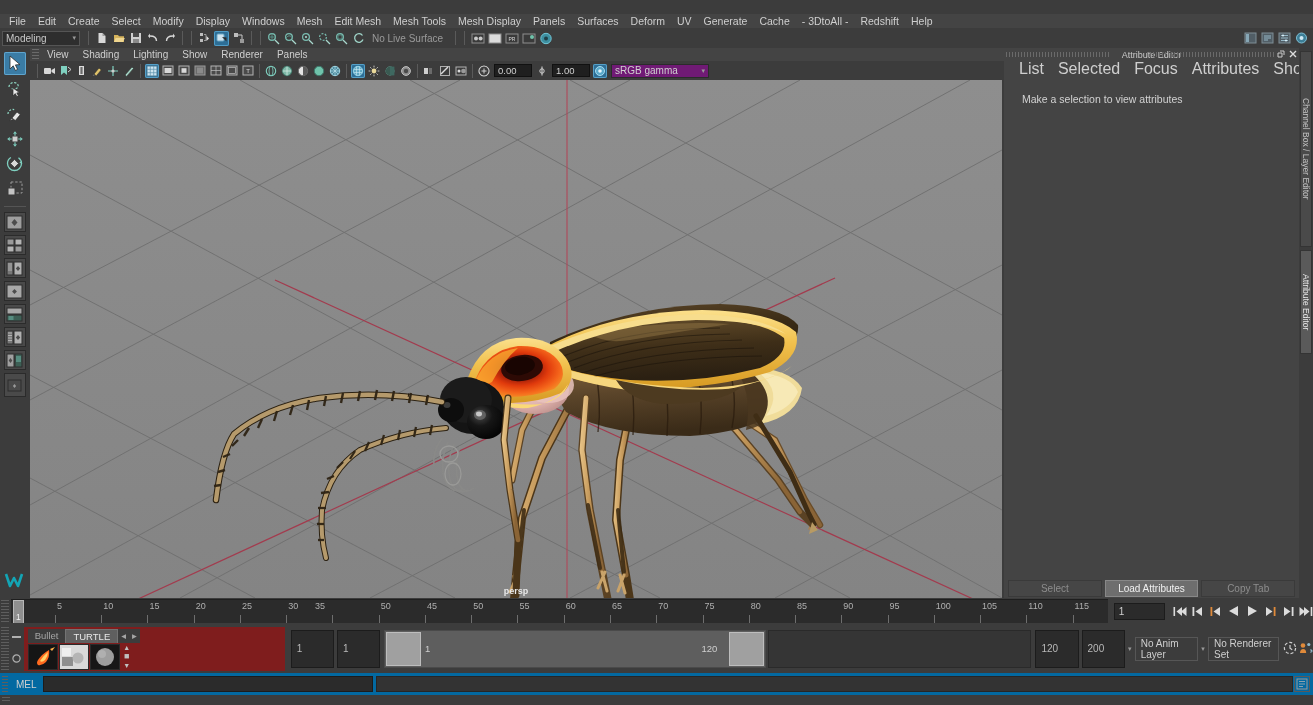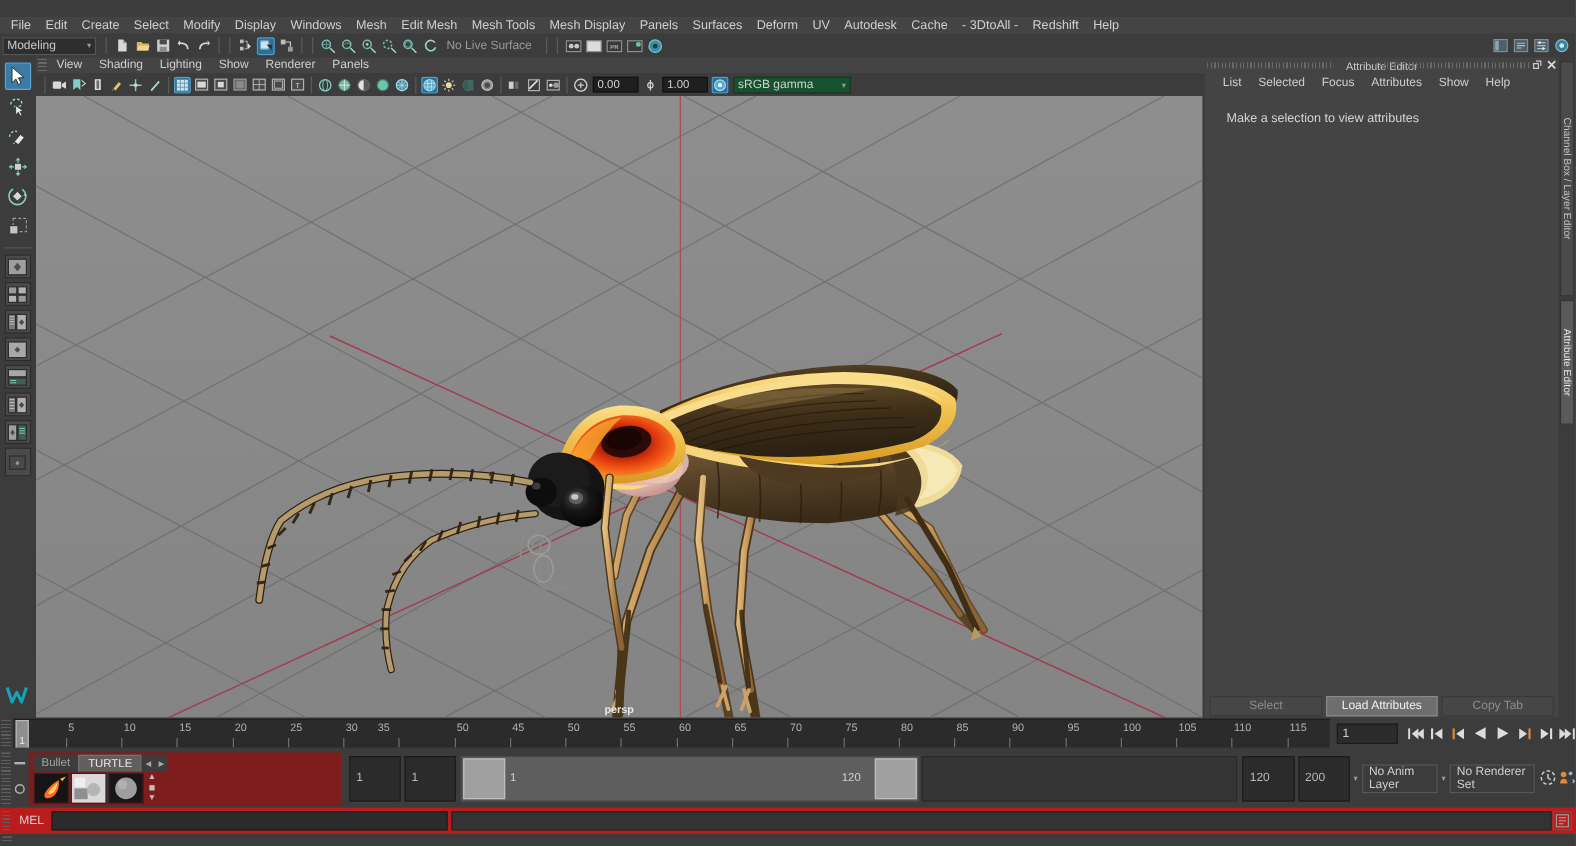--- a/index.html
+++ b/index.html
@@ -97,21 +97,21 @@
   .vp-toolbar {
     height: 19px; background: #3c3c3c; display: flex; align-items: center; padding-left: 4px;
   }
   .vbtn { width: 14px; height: 14px; margin: 0 1px; display:flex; align-items:center; justify-content:center; border-radius:2px; }
   .vbtn.on { background: #2d6e96; box-shadow: inset 0 0 0 1px #55a0c8; }
   .numfld {
     width: 38px; height: 13px; background: #1f1f1f; border: 1px solid #111;
     font-size: 9.5px; color: #d0d0d0; display:flex; align-items:center; padding-left:3px; margin: 0 2px;
   }
   .gammasel {
-    width: 98px; height: 14px; background: #14532d; border: 1px solid #2b2b2b;
+    width: 98px; height: 14px; background: #701a75; border: 1px solid #2b2b2b;
     display: flex; align-items: center; justify-content: space-between; padding: 0 3px;
     font-size: 10px; color: #d0d0d0; margin-left: 3px;
   }
   .viewport {
     position: relative; width: 972px; height: 518px; overflow: hidden;
     background: #8a8a8a;
   }
   .persp-label {
     position: absolute; bottom: 2px; left: 50%; transform: translateX(-50%);
     font-size: 9px; color: #e8e8e8; font-weight: bold;
@@ -130,21 +130,21 @@
     position: absolute; left: 2px; top: 4px; width: 105px; height: 5px;
     background: repeating-linear-gradient(to right, #6a6a6a 0 1px, transparent 1px 3px);
   }
   .ae-title .dots2 {
     position: absolute; right: 24px; top: 4px; width: 128px; height: 5px;
     background: repeating-linear-gradient(to right, #6a6a6a 0 1px, transparent 1px 3px);
   }
   .ae-title .lbl { font-size: 9px; color: #cacaca; }
   .ae-title .tbtns { position: absolute; right: 2px; display: flex; gap: 4px; font-size: 9px; color: #ccc; }
   .ae-menubar { height: 16px; display: flex; align-items: center; padding-left: 8px; background: #444; }
-  .ae-menubar .mi { font-size: 10px; color: #cfcfcf; padding: 0 7px; }
+  .ae-menubar .mi { font-size: 16px; color: #cfcfcf; padding: 0 7px; }
   .ae-body { height: 505px; background: #444; padding: 16px 0 0 18px; }
   .ae-msg { font-size: 10.5px; color: #d2d2d2; }
   .ae-buttons {
     position: absolute; bottom: 0; left: 0; width: 295px; height: 20px;
     display: flex; align-items: center; padding: 0 4px; gap: 3px;
   }
   .ae-btn {
     flex: 1; height: 17px; display: flex; align-items: center; justify-content: center;
     font-size: 10px; color: #8d8d8d; background: #464646; border: 1px solid #3a3a3a;
   }
@@ -224,21 +224,21 @@
   .rs-empty { height: 38px; background: #353535; border: 1px solid #2a2a2a; }
   .combo {
     height: 24px; background: #3c3c3c; border: 1px solid #565656;
     display: flex; align-items: center; padding: 0 5px; font-size: 10px; color: #cfcfcf;
   }
   .combo-arr { width: 12px; display:flex; align-items:center; justify-content:center; font-size: 7px; color:#999; }
 
   
   .melrow {
     position: absolute; top: 673px; left: 0; width: 1313px; height: 22px;
-    background: #b91c1c; display: flex; align-items: center;
+    background: #0369a1; display: flex; align-items: center;
   }
   .mel-grip { width: 6px; height: 17px; margin-left: 2px;
     background: repeating-linear-gradient(to bottom, #5e5e5e 0 1px, transparent 1px 3px); }
   .mel-lbl { font-size: 10px; color: #d0d0d0; margin: 0 6px 0 8px; }
   .mel-input { width: 330px; height: 16px; background: #2b2b2b; border: 1px solid #1c1c1c; }
   .mel-out { flex: 1; height: 16px; background: #333; border: 1px solid #262626; margin-left: 3px; margin-right: 20px; }
   .mel-icon { width: 16px; height: 16px; border: 1px solid #5a5a5a; position: absolute; right: 3px;
     display:flex; align-items:center; justify-content:center; }
   .statusline {
     position: absolute; top: 695px; left: 0; width: 1313px; height: 10px; background: #3c3c3c;
@@ -261,21 +261,21 @@
     <div class="mi">Display</div>
     <div class="mi">Windows</div>
     <div class="mi">Mesh</div>
     <div class="mi">Edit Mesh</div>
     <div class="mi">Mesh Tools</div>
     <div class="mi">Mesh Display</div>
     <div class="mi">Panels</div>
     <div class="mi">Surfaces</div>
     <div class="mi">Deform</div>
     <div class="mi">UV</div>
-    <div class="mi">Autodesk</div>
+    <div class="mi">Generate</div>
     <div class="mi">Cache</div>
     <div class="mi">- 3DtoAll -</div>
     <div class="mi">Redshift</div>
     <div class="mi">Help</div>
   </div>
 
   <div class="statusbar">
     <div class="modeselect">
       <span>Modeling</span>
       <span class="arr">▾</span>

